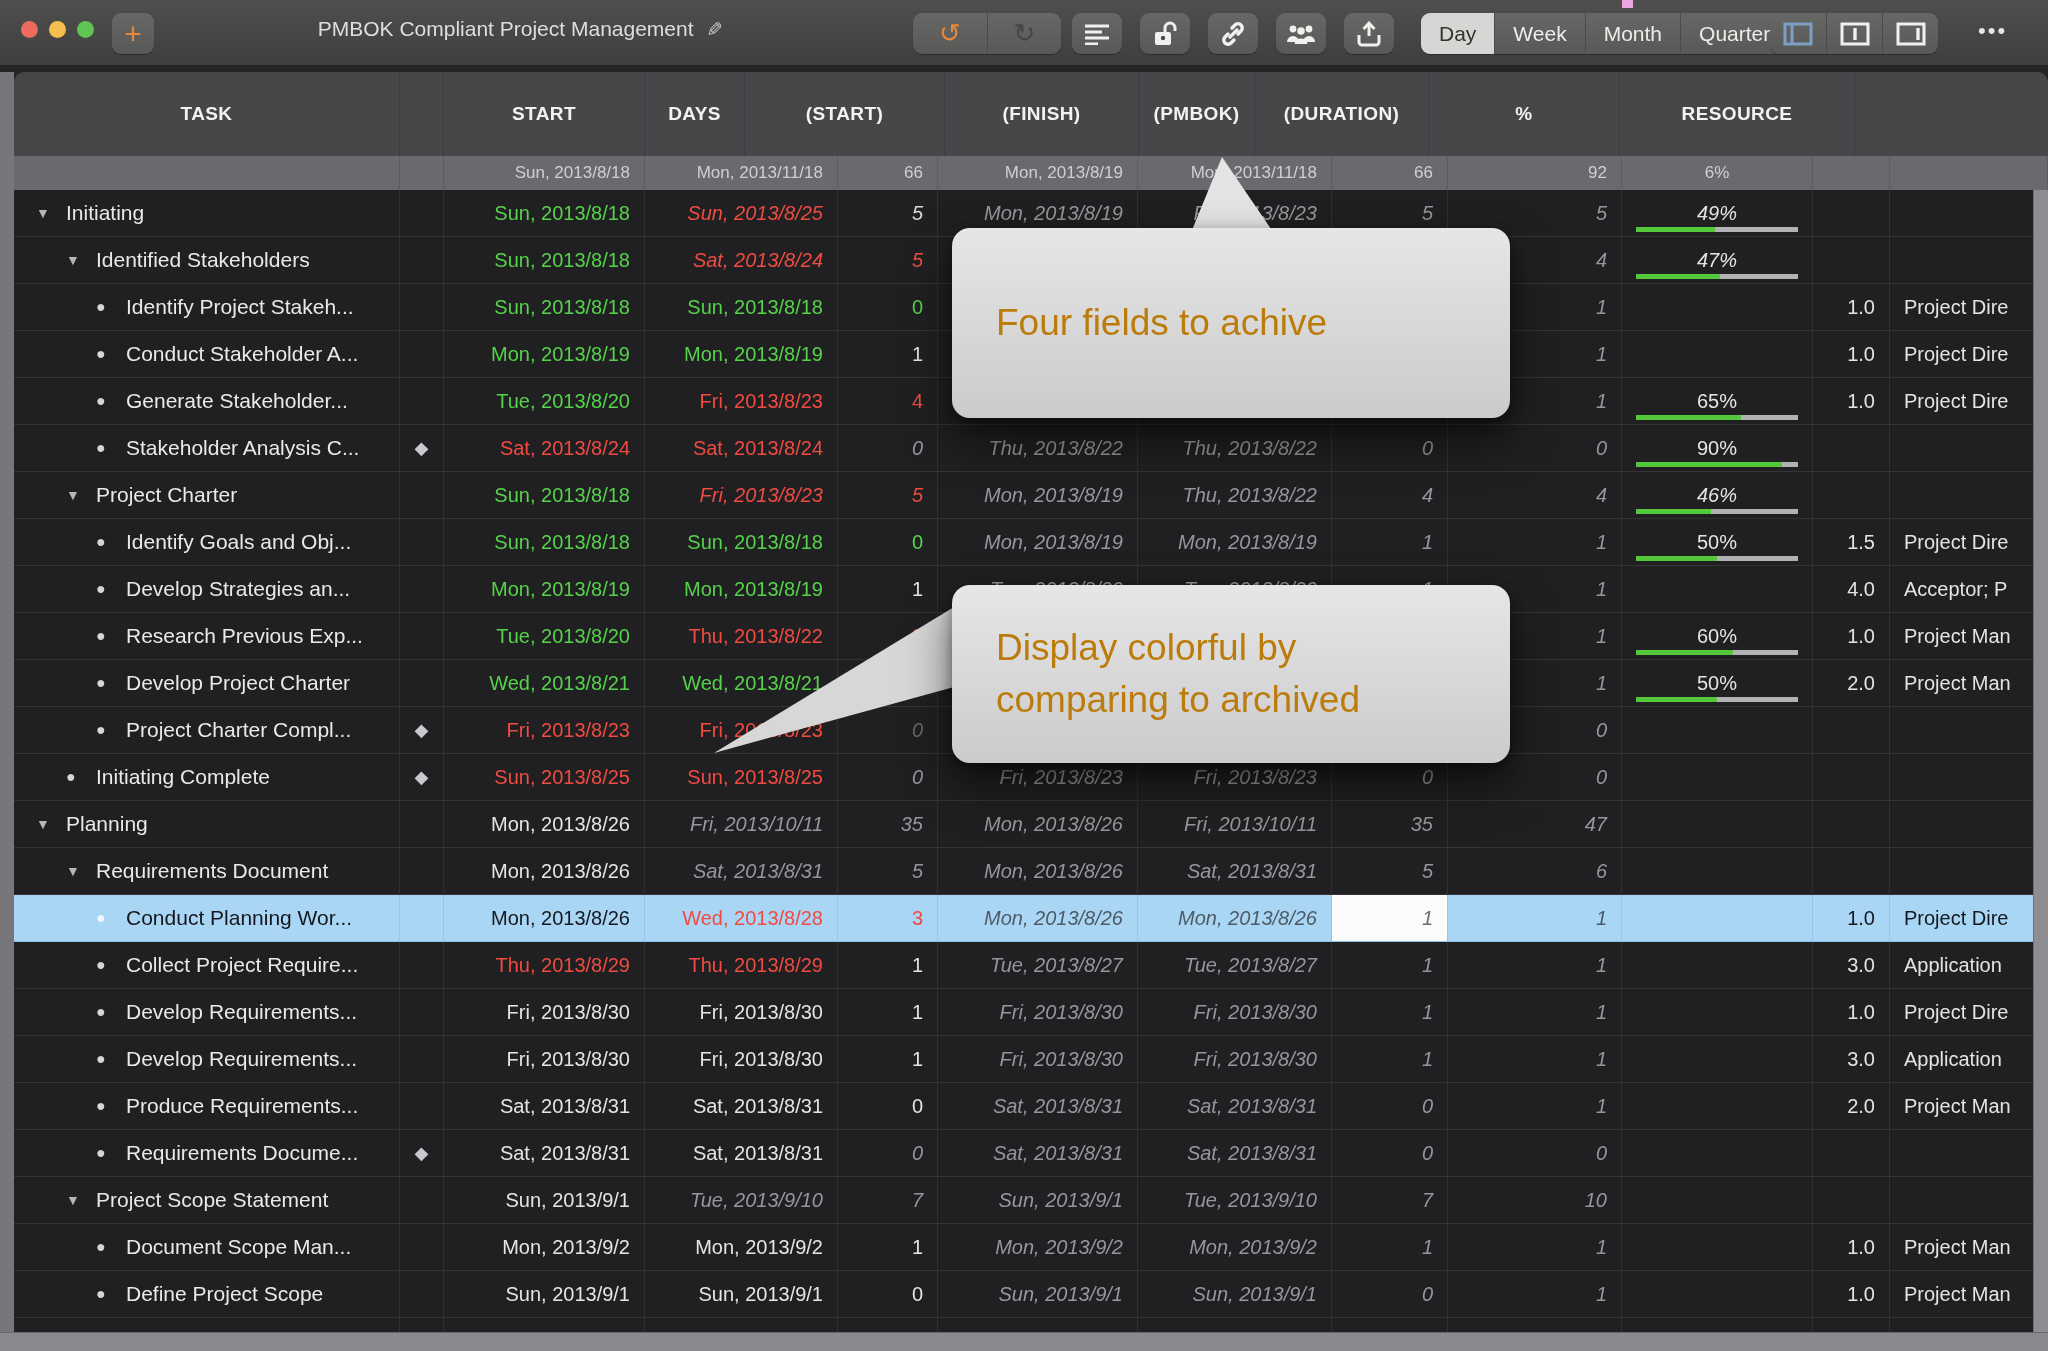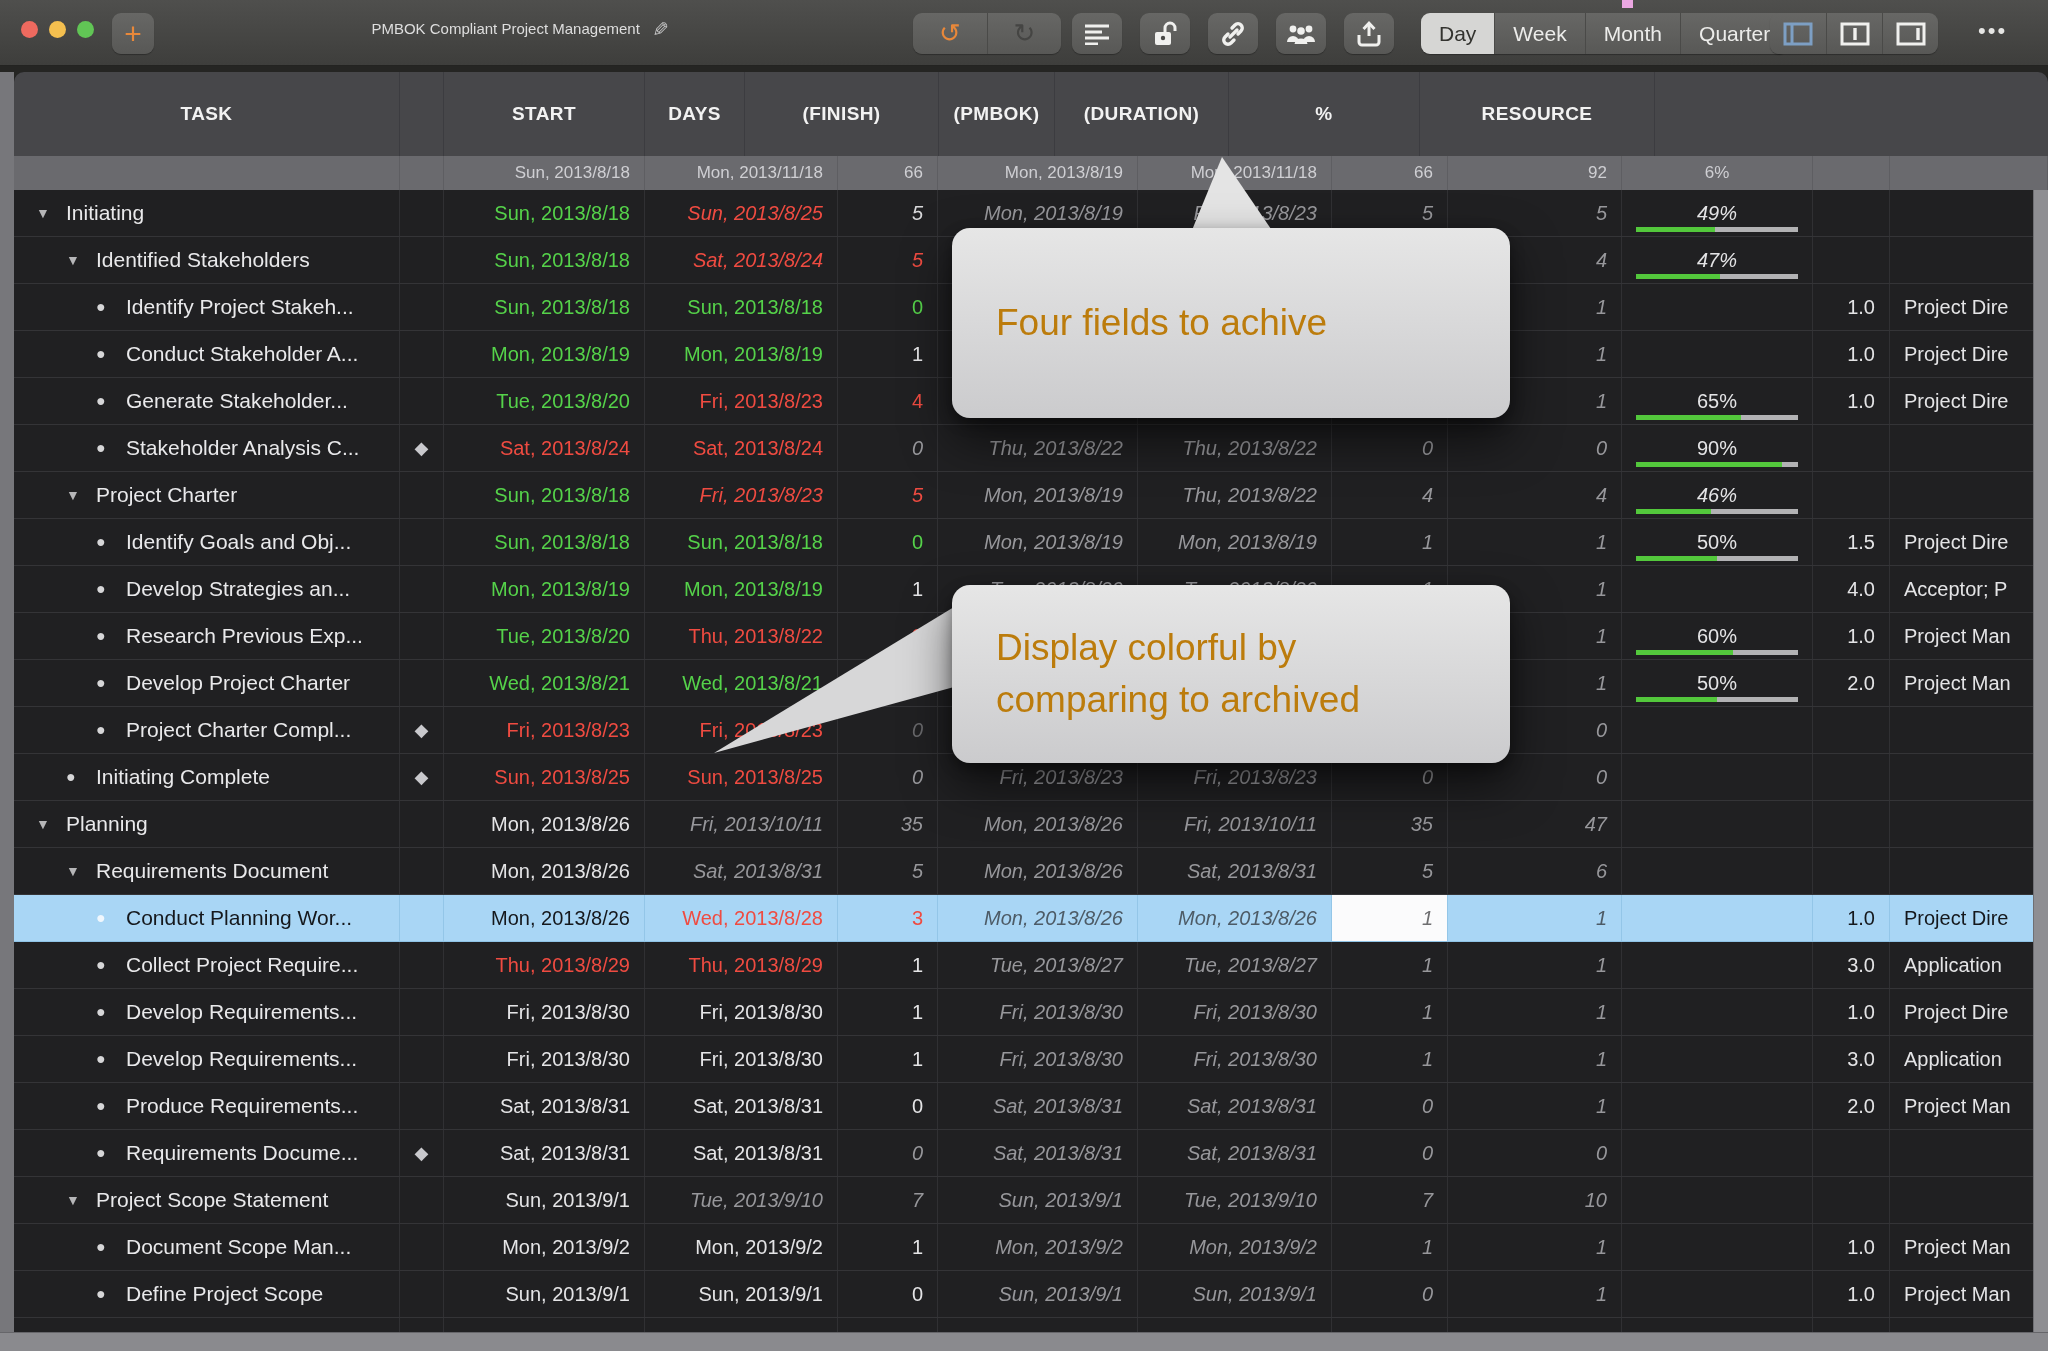--- a/index.html
+++ b/index.html
@@ -18,21 +18,21 @@
   .traffic{position:absolute;top:21px;width:17px;height:17px;border-radius:50%;}
   .t-close{left:21px;background:#ee6a5f;}
   .t-min{left:49px;background:#f4bf4f;}
   .t-zoom{left:77px;background:#61c555;}
   .tbtn{position:absolute;top:13px;height:41px;background:linear-gradient(#676765,#585856);
     border-radius:9px;color:#ececea;display:flex;align-items:center;justify-content:center;
     box-shadow:0 1px 1px rgba(0,0,0,.3);}
   .addbtn{left:112px;width:42px;color:#e8883a;font-size:30px;font-weight:400;}
   .titlewrap{position:absolute;left:200px;top:0;width:640px;height:57px;
     display:flex;align-items:center;justify-content:center;gap:12px;}
-  .titletext{color:#dedede;font-size:15px;}
+  .titletext{color:#dedede;font-size:21px;}
   .pencil{color:#c2c2c2;font-size:20px;transform:rotate(90deg);display:inline-block;}
   .seg2{left:913px;width:148px;padding:0;overflow:hidden;}
   .seg2 .half{width:74px;height:100%;display:flex;align-items:center;justify-content:center;font-size:26px;}
   .seg2 .half+.half{border-left:1px solid #4a4a48;}
   .undo{color:#e8883a;} .redo{color:#454543;}
   .ibtn{width:50px;}
   .ibtn svg{display:block;}
   .dayseg{position:absolute;left:1421px;top:13px;height:41px;display:flex;
     background:linear-gradient(#676765,#585856);border-radius:9px;overflow:hidden;
     box-shadow:0 1px 1px rgba(0,0,0,.3);}
@@ -206,20 +206,21 @@
     <div class="artifact"></div>
   </div>
 
   <div class="leftstrip"></div>
   <div class="table">
     <div class="hrow" id="hrow">
         <div class="hcell" style="width: 386px;">TASK</div>
         <div class="hcell" style="width: 44px;"></div>
         <div class="hcell" style="width: 201px;">START</div>
         <div class="hcell" style="width: 100px;">DAYS</div>
+        <div class="hcell" style="width: 200px;">(START)</div>
         <div class="hcell" style="width: 194px;">(FINISH)</div>
         <div class="hcell" style="width: 116px;">(PMBOK)</div>
         <div class="hcell" style="width: 174px;">(DURATION)</div>
         <div class="hcell" style="width: 191px;">%</div>
         <div class="hcell" style="width: 235px;">RESOURCE</div>
       </div>
     <div class="srow" id="srow">
         <div class="scell" style="width: 386px;"></div>
         <div class="scell" style="width: 44px;"></div>
         <div class="scell" style="width: 201px;">Sun, 2013/8/18</div>

